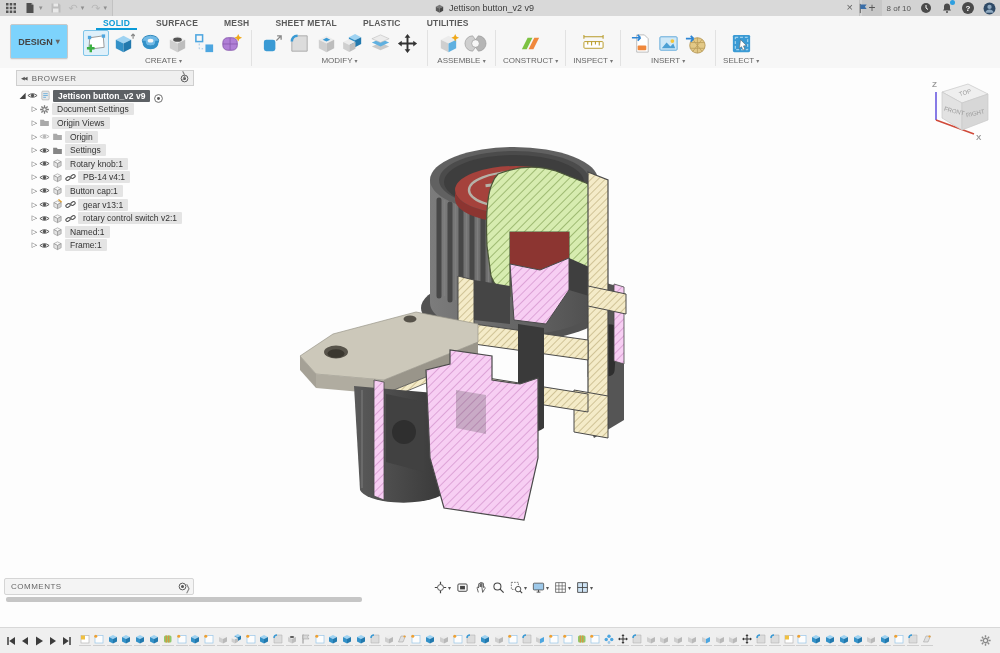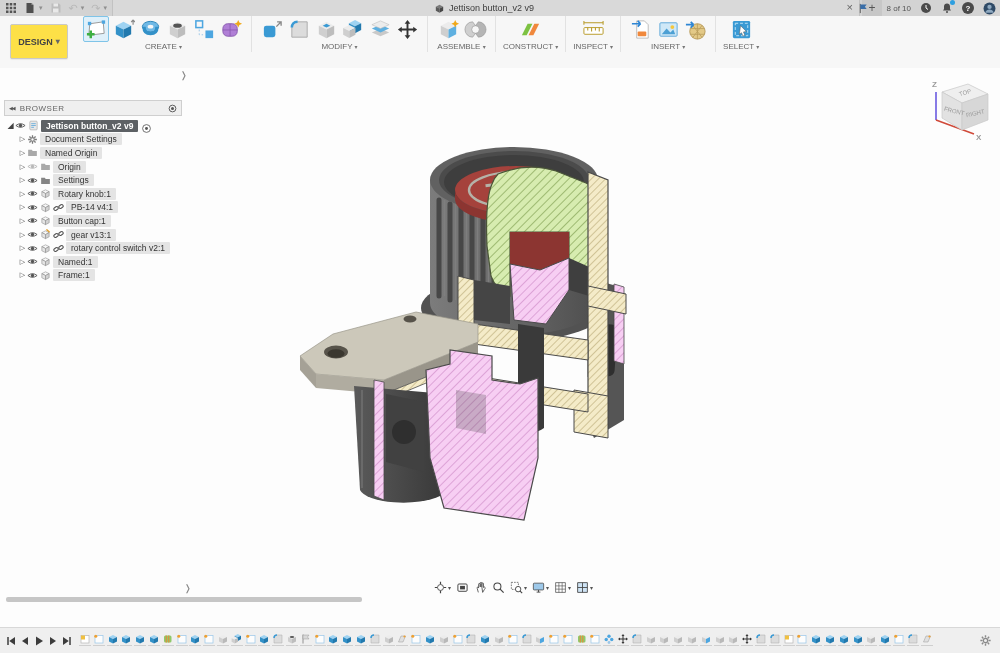--- a/index.html
+++ b/index.html
@@ -14,21 +14,21 @@
            display:flex;align-items:center;justify-content:center;font-size:9px;color:#3c3c3c;
            border-left:1px solid #c2c2c2;border-right:1px solid #c2c2c2;}
   .doc-tab .ttl{margin:0 4px;}
   .tab-close{position:absolute;right:6px;top:1px;font-size:11px;color:#666;cursor:pointer;}
   .newtab{position:absolute;left:862px;top:0;width:20px;height:16px;background:#c7c7c7;
           display:flex;align-items:center;justify-content:center;font-size:12px;color:#555;}
   .ts-right{position:absolute;right:4px;top:0;height:16px;display:flex;align-items:center;gap:9px;}
   .counter{font-size:8px;color:#555;display:flex;align-items:center;gap:18px;}
   
   .toolbar{position:absolute;top:16px;left:0;right:0;height:52px;background:#f7f7f7;border-bottom:1px solid #d8d8d8;}
-  .design-btn{position:absolute;left:10px;top:8px;width:56px;height:33px;background:#fde047;border:1px solid #c9c9c9;
+  .design-btn{position:absolute;left:10px;top:8px;width:56px;height:33px;background:#7dd3fc;border:1px solid #c9c9c9;
               border-radius:2px;display:flex;align-items:center;justify-content:center;gap:3px;
               font-size:9px;font-weight:bold;color:#444;box-shadow:0 1px 1px rgba(0,0,0,.06);}
   .ribbon{position:absolute;left:76px;top:0;right:0;height:52px;}
   .ribbon-tabs{display:flex;height:14px;align-items:center;padding-left:14px;}
   .rtab{font-size:8.5px;font-weight:bold;color:#5a5a5a;letter-spacing:.2px;padding:0 13px;height:14px;
         line-height:14px;position:relative;cursor:pointer;white-space:nowrap;}
   .rtab.active{color:#0a9ad7;}
   .rtab.active::after{content:"";position:absolute;left:6px;right:6px;bottom:0;height:2px;background:#0a9ad7;}
   .ribbon-groups{display:flex;align-items:flex-start;height:38px;}
   .rgroup{display:flex;flex-direction:column;align-items:center;padding:0 7px;border-right:1px solid #e2e2e2;height:36px;}
@@ -41,21 +41,21 @@
   .glabel{font-size:8px;color:#666;margin-top:0;cursor:pointer;white-space:nowrap;}
   .glabel .caret{font-size:6px;color:#777;}
   
   .canvas{position:absolute;top:68px;left:0;right:0;bottom:25px;background:#fdfdfd;overflow:hidden;}
   .model{position:absolute;left:288px;top:60px;width:424px;height:412px;}
   
   .viewcube{position:absolute;right:8px;top:4px;width:72px;height:76px;}
   .viewcube text{font-size:6px;fill:#9a9a9a;font-family:"Liberation Sans",sans-serif;}
   .viewcube .ax{font-size:8px;font-weight:bold;}
   
-  .browser{position:absolute;left:4px;top:2px;width:178px;margin-top:30px;}
+  .browser{position:absolute;left:16px;top:2px;width:178px;}
   .bheader{height:14px;background:rgba(238,238,238,.95);border:1px solid #cfcfcf;display:flex;align-items:center;
            font-size:8px;color:#666;letter-spacing:.5px;padding:0 4px;}
   .bheader .arrows{font-size:5px;color:#555;margin-right:5px;letter-spacing:-1px;}
   .bheader .dot{margin-left:auto;}
   .bchevron{position:absolute;left:180px;top:2px;font-size:9px;color:#888;}
   .btree{margin-top:3px;}
   .brow{display:flex;align-items:center;height:13.6px;cursor:pointer;}
   .brow .caret{width:9px;text-align:center;font-size:7px;color:#444;margin-left:14px;flex:0 0 auto;}
   .brow.root .caret{margin-left:2px;font-size:8px;}
   .brow .mi{width:11px;height:11px;flex:0 0 auto;margin-right:2px;}
@@ -149,20 +149,28 @@
         </svg>
     </div>
   </div>
 
   <div class="toolbar">
     <div class="design-btn">
       <span>DESIGN</span>
       <span class="glabel caret">▾</span>
     </div>
     <div class="ribbon">
+      <div class="ribbon-tabs" id="ribbon-tabs">
+          <span class="rtab active">SOLID</span>
+          <span class="rtab">SURFACE</span>
+          <span class="rtab">MESH</span>
+          <span class="rtab">SHEET METAL</span>
+          <span class="rtab">PLASTIC</span>
+          <span class="rtab">UTILITIES</span>
+        </div>
       <div class="ribbon-groups" id="ribbon-groups">
           <div class="rgroup">
             <div class="gi">
               <div class="tool big sel">
                 <svg viewBox="0 0 24 24">
                   <path d="M5 6L19 4L20 16L4 18Z" fill="#fff" stroke="#999"></path>
                   <rect x="3" y="4" width="3.5" height="3.5" fill="#4da6e0"></rect>
                   <rect x="17.5" y="2.5" width="3.5" height="3.5" fill="#4da6e0"></rect>
                   <path d="M6 13v8M2 17h8" stroke="#3cb043" stroke-width="2.6"></path>
                 </svg>
@@ -497,21 +505,21 @@
             </span>
             <span class="blabel">Document Settings</span>
           </div>
           <div class="brow">
             <span class="caret">▷</span>
             <span class="mi">
               <svg viewBox="0 0 24 24">
                 <path d="M2.5 6h8l2 2.5h9V19.5h-19Z" fill="#a9a9a9"></path>
               </svg>
             </span>
-            <span class="blabel">Named Origin</span>
+            <span class="blabel">Origin Views</span>
           </div>
           <div class="brow">
             <span class="caret">▷</span>
             <span class="mi">
               <svg viewBox="0 0 24 24">
                 <path d="M2 12Q12 4 22 12Q12 20 2 12Z" fill="none" stroke="#b8b8b8" stroke-width="2"></path>
                 <circle cx="12" cy="12" r="3.6" fill="#b8b8b8"></circle>
               </svg>
             </span>
             <span class="mi">
@@ -677,20 +685,27 @@
                 <path d="M4 8L12 12V21L4 17Z" fill="#e4e4e4" stroke="#888" stroke-width="1.2"></path>
                 <path d="M20 8L12 12V21L20 17Z" fill="#d2d2d2" stroke="#888" stroke-width="1.2"></path>
               </svg>
             </span>
             <span class="blabel">Frame:1</span>
           </div>
         </div>
     </div>
     <span class="bchevron">❭</span>
 
+    <div class="comments">
+      <span>COMMENTS</span>
+      <svg class="dot" width="9" height="9" viewBox="0 0 24 24">
+          <circle cx="12" cy="12" r="9" fill="none" stroke="#555" stroke-width="2.5"></circle>
+          <circle cx="12" cy="12" r="4" fill="#555"></circle>
+        </svg>
+    </div>
     <span class="cchevron">❭</span>
 
     <div class="tl-scroll"></div>
 
     <div class="navbar" id="navbar">
         <div class="nbtn">
           <svg viewBox="0 0 24 24">
             <circle cx="12" cy="12" r="5.5" fill="none" stroke="#444" stroke-width="1.6"></circle>
             <path d="M12 1.5V6M12 18V22.5M1.5 12H6M18 12H22.5" stroke="#444" stroke-width="2.2"></path>
           </svg>

